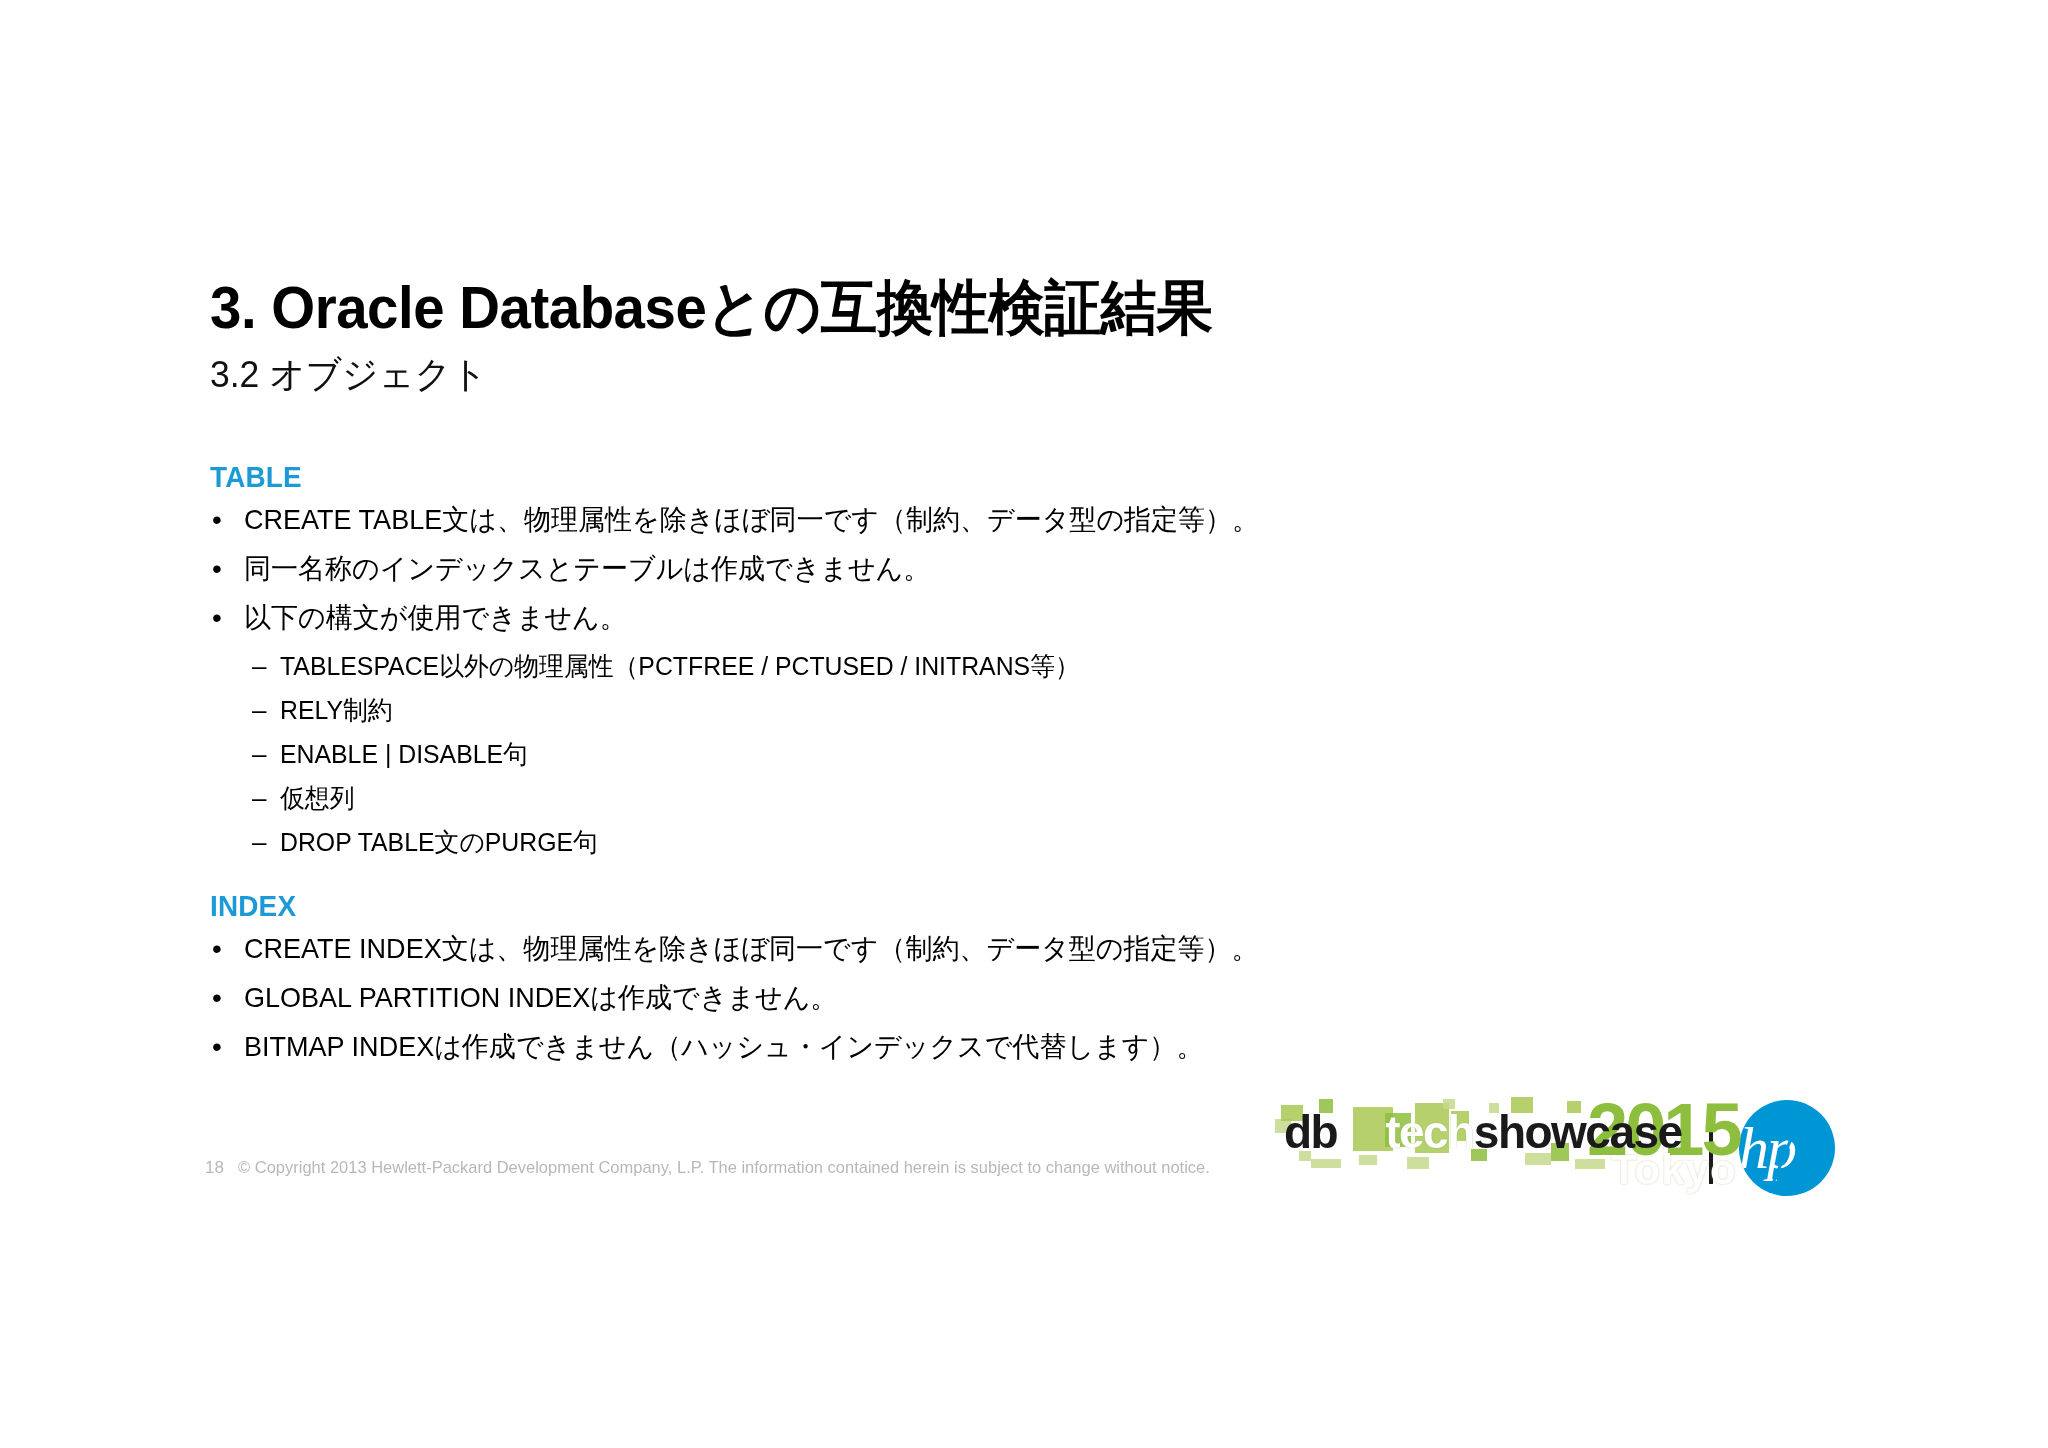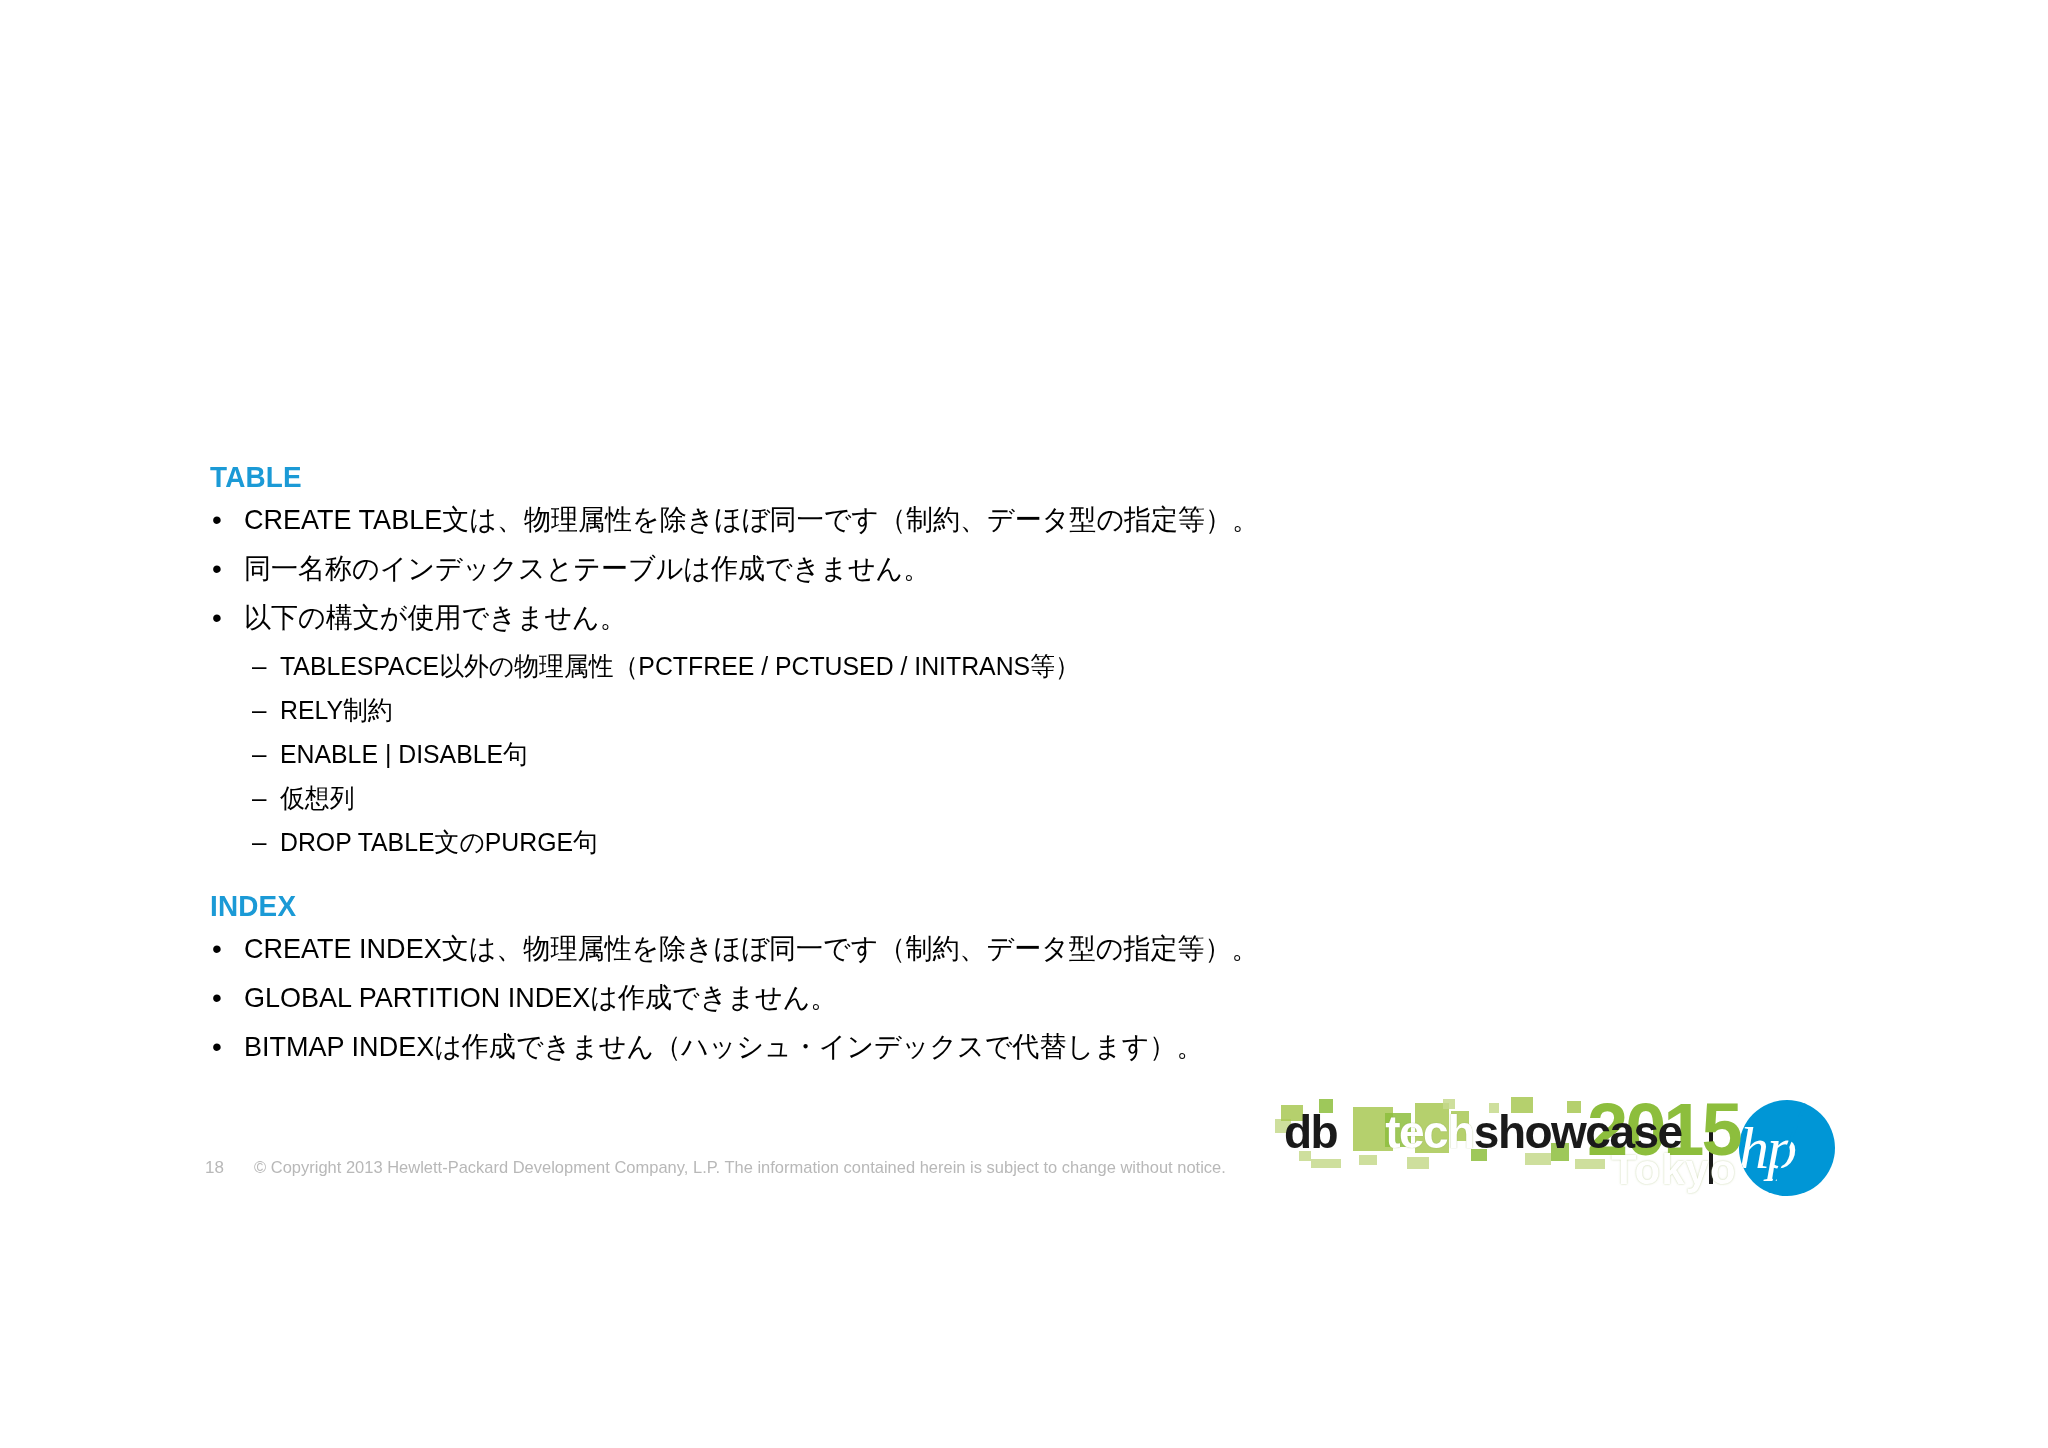--- a/index.html
+++ b/index.html
@@ -131,21 +131,21 @@
   }
   .sub-group { margin-top: -6px; }
 
   
   .footer {
     position: absolute;
     left: 205px;
     top: 1158px;
     display: flex;
     align-items: flex-start;
-    gap: 30px;
+    gap: 14px;
   }
   .page-num {
     font-size: 17px;
     color: #B8B8B8;
     font-weight: 400;
   }
   .copyright {
     font-size: 17px;
     color: #B8B8B8;
     font-weight: 400;
@@ -257,20 +257,24 @@
     top: -20px;
     left: 46px;
     transform: rotate(22deg);
   }
 </style>
 </head>
 <body>
 
 <div class="slide">
 
+  <div class="title-block">
+    <div class="slide-title">3. Oracle Databaseとの互換性検証結果</div>
+    <div class="slide-subtitle">3.2 オブジェクト</div>
+  </div>
 
   <div class="content">
 
     <div class="section-heading">TABLE</div>
 
     <ul class="bullets">
       <li class="bullet-row">
         <span class="marker">•</span>
         <span class="btext">CREATE TABLE文は、物理属性を除きほぼ同一です（制約、データ型の指定等）。</span>
       </li>

